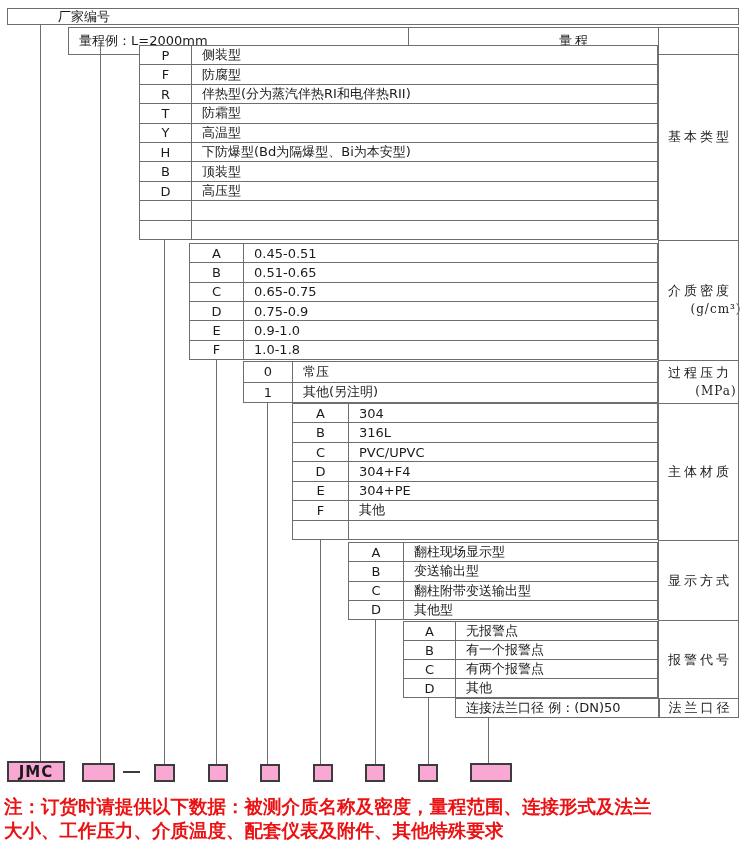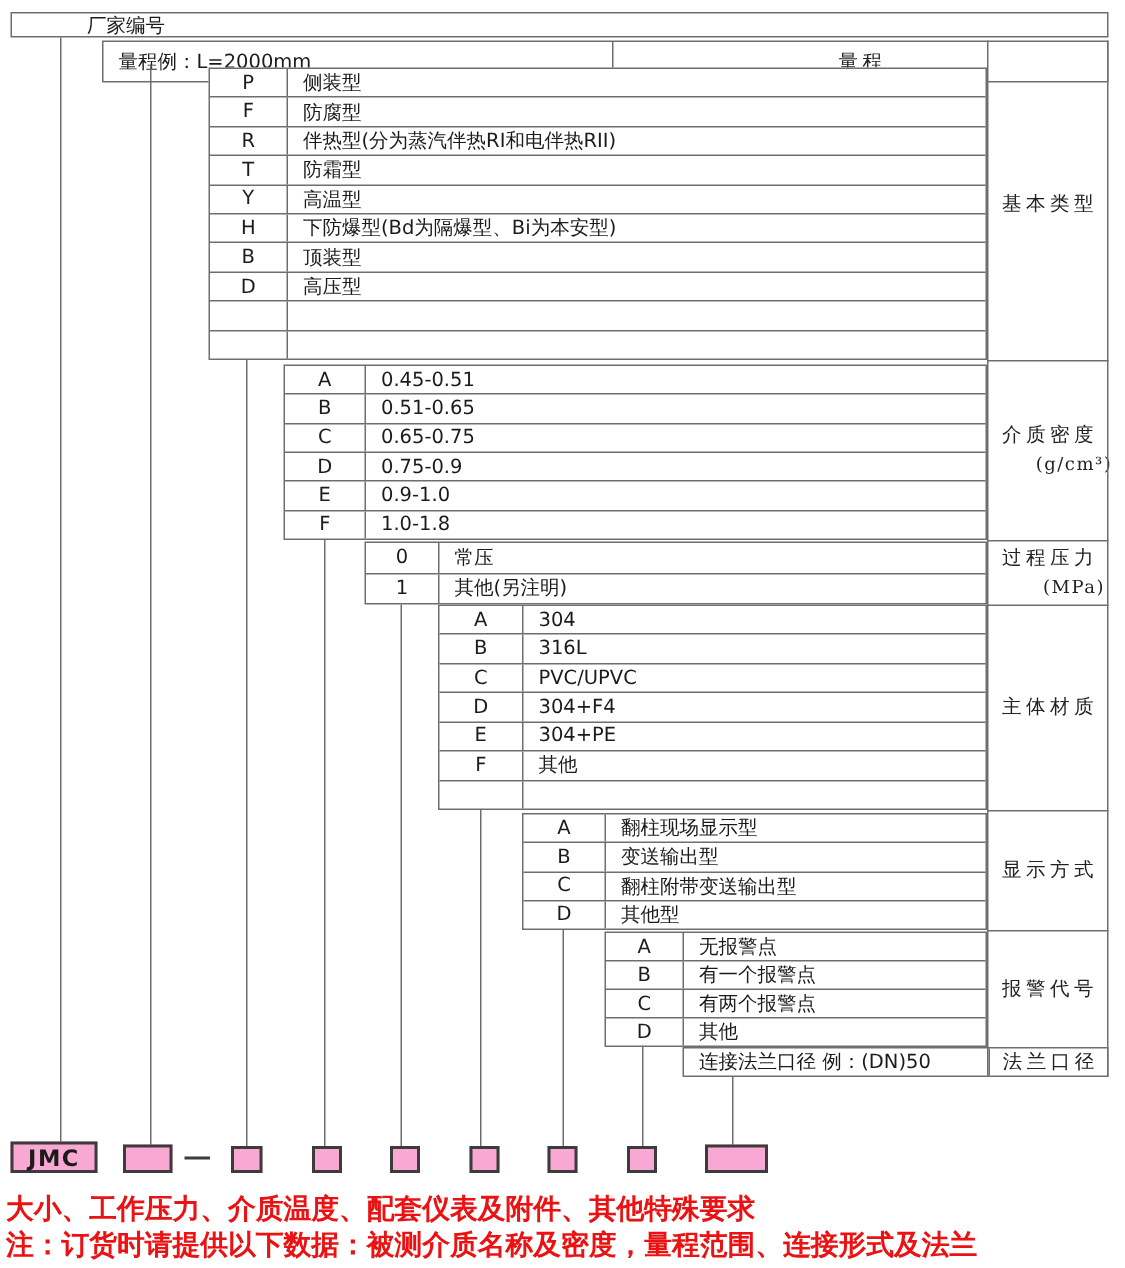--- a/index.html
+++ b/index.html
@@ -270,15 +270,15 @@
 <div class="abs dash"></div>
 <div class="abs cbox" style="left:154px;top:764px;width:21px;height:18px;"></div>
 <div class="abs cbox" style="left:208px;top:764px;width:20px;height:18px;"></div>
 <div class="abs cbox" style="left:260px;top:764px;width:20px;height:18px;"></div>
 <div class="abs cbox" style="left:313px;top:764px;width:20px;height:18px;"></div>
 <div class="abs cbox" style="left:365px;top:764px;width:20px;height:18px;"></div>
 <div class="abs cbox" style="left:418px;top:764px;width:20px;height:18px;"></div>
 <div class="abs cbox" style="left:470px;top:763px;width:42px;height:19px;"></div>
 
 <div class="abs note">
+  <div>注：订货时请提供以下数据：被测介质名称及密度，量程范围、连接形式及法兰</div>
   <div>大小、工作压力、介质温度、配套仪表及附件、其他特殊要求</div>
-  <div>注：订货时请提供以下数据：被测介质名称及密度，量程范围、连接形式及法兰</div>
 </div>
 
 </body></html>

